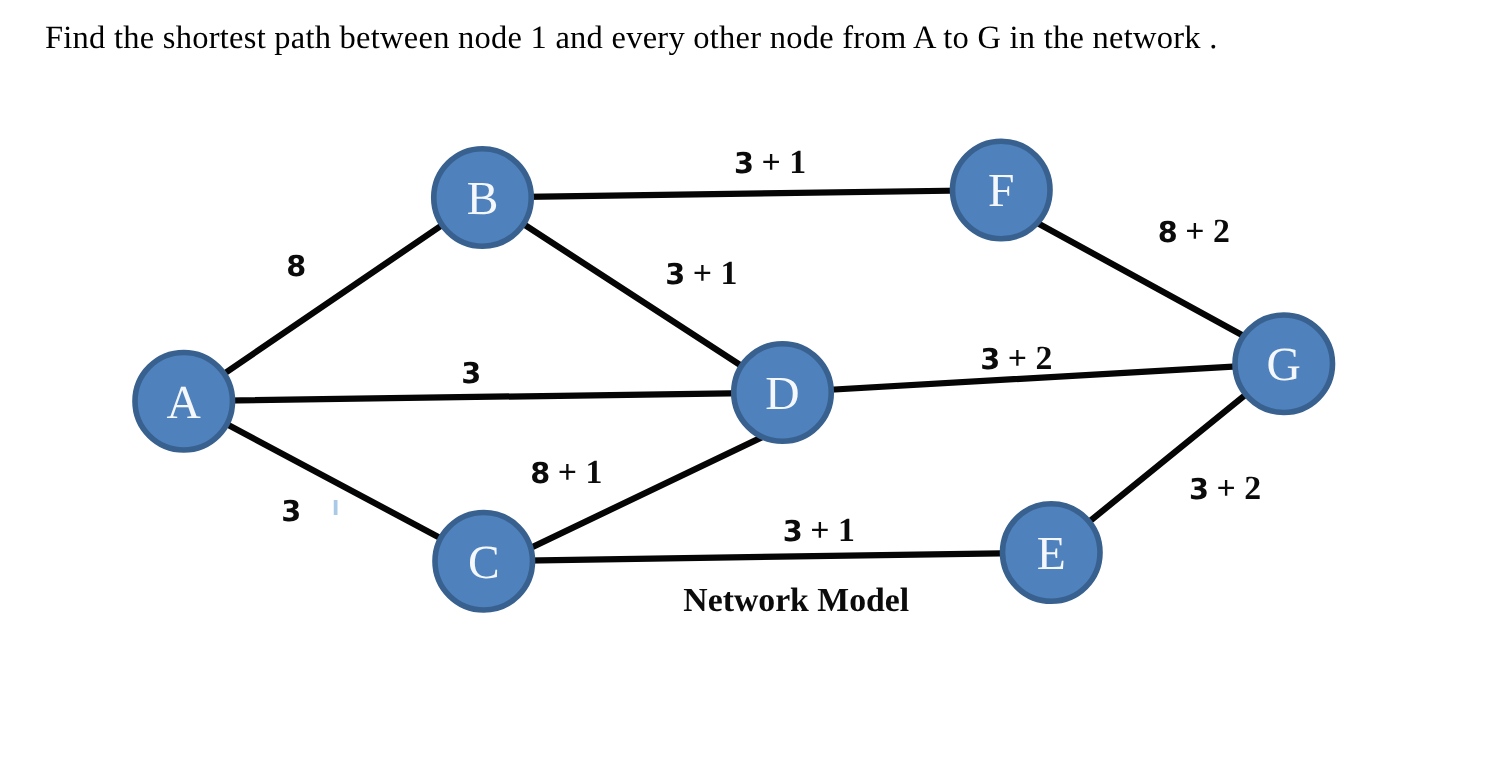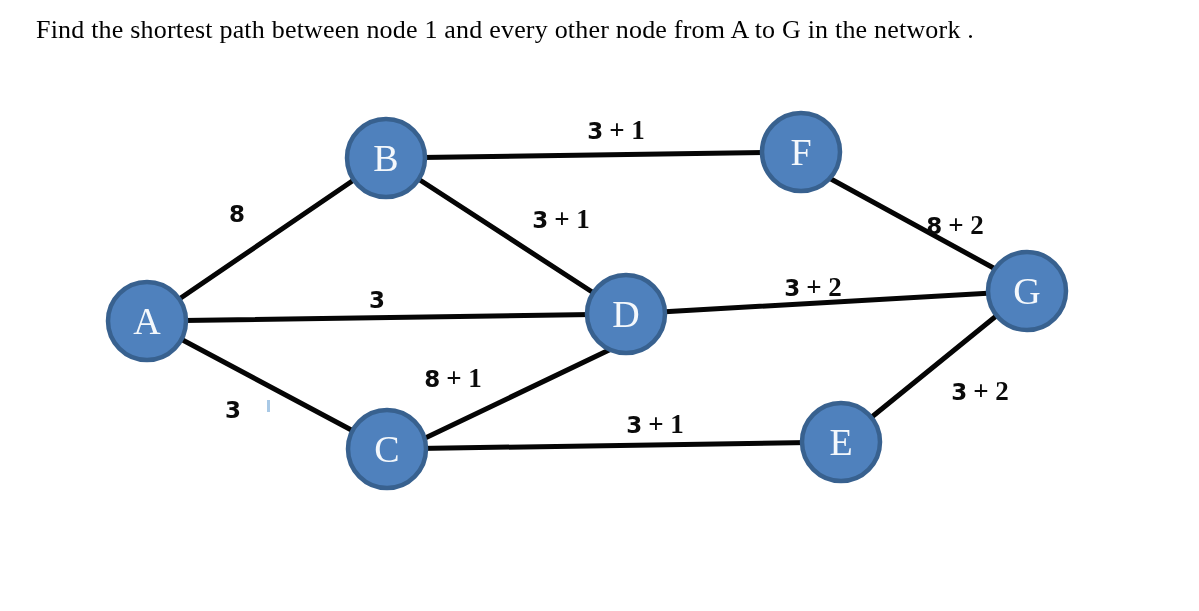--- a/index.html
+++ b/index.html
@@ -136,20 +136,21 @@
   <div class="wlabel" style="left:616px; top:130px;"><span class="wnum">3</span><span class="wrest">+ 1</span></div>
 
   <div class="wlabel" style="left:561px; top:219px;"><span class="wnum">3</span><span class="wrest">+ 1</span></div>
 
   <div class="wlabel" style="left:453px; top:378px;"><span class="wnum">8</span><span class="wrest">+ 1</span></div>
 
   <div class="wlabel" style="left:655px; top:424px;"><span class="wnum">3</span><span class="wrest">+ 1</span></div>
 
   <div class="wlabel" style="left:813px; top:287px;"><span class="wnum">3</span><span class="wrest">+ 2</span></div>
 
-  <div class="wlabel" style="left:955px; top:185px;margin-top:40px;"><span class="wnum">8</span><span class="wrest">+ 2</span></div>
+  <div class="wlabel" style="left:955px; top:185px;"><span class="wnum">8</span><span class="wrest">+ 2</span></div>
 
   <div class="wlabel" style="left:980px; top:391px;"><span class="wnum">3</span><span class="wrest">+ 2</span></div>
 
+  <div class="caption">Network Model</div>
 
   <div class="stray"></div>
 
 </div>
 
 </body></html>

